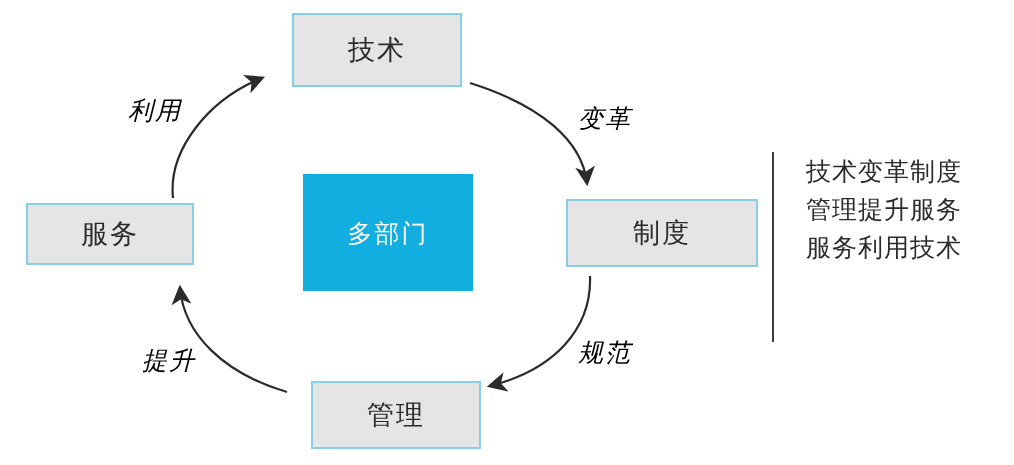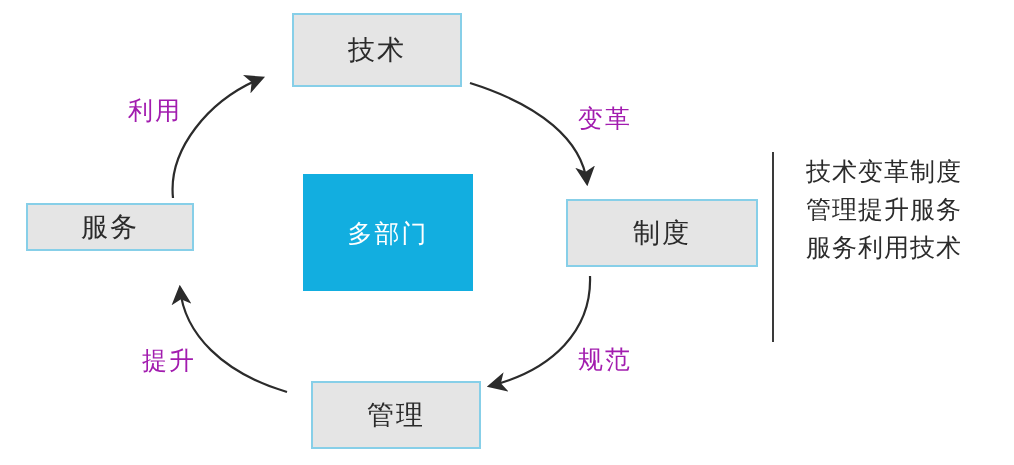--- a/index.html
+++ b/index.html
@@ -33,21 +33,21 @@
     align-items: center;
     justify-content: center;
     color: #2b2b2b;
     font-size: 27px;
     letter-spacing: 2px;
     z-index: 3;
   }
   #node-tech  { left: 292px; top: 13px;  width: 170px; height: 74px; }
   #node-inst  { left: 566px; top: 199px; width: 192px; height: 68px; }
   #node-mgmt  { left: 292px; top: 381px; width: 170px; height: 68px; margin-left: 19px; }
-  #node-serv  { left: 26px;  top: 203px; width: 168px; height: 48px; }
+  #node-serv  { left: 26px;  top: 203px; width: 168px; height: 62px; }
 
   #center-box {
     position: absolute;
     left: 303px;
     top: 174px;
     width: 170px;
     height: 117px;
     background: #12aee0;
     display: flex;
     flex-direction: row;
@@ -57,29 +57,30 @@
   }
   #center-box .cline {
     color: #ffffff;
     font-size: 25px;
     line-height: 40px;
     letter-spacing: 2px;
   }
 
   .edge-label {
     position: absolute;
-    color: #a21caf;
+    color: #000000;
     font-size: 25px;
     letter-spacing: 2px;
     white-space: nowrap;
     z-index: 4;
+    font-style: italic;
   }
   #label-use     { left: 128px; top: 94px;  }
   #label-reform  { left: 578px; top: 102px; }
-  #label-norm    { left: 578px; top: 336px; margin-top: 7px; }
+  #label-norm    { left: 578px; top: 336px; }
   #label-improve { left: 142px; top: 344px; }
 
   #summary-panel {
     position: absolute;
     left: 772px;
     top: 152px;
     height: 190px;
     border-left: 2px solid #3a3a3a;
     padding-left: 32px;
     display: flex;

